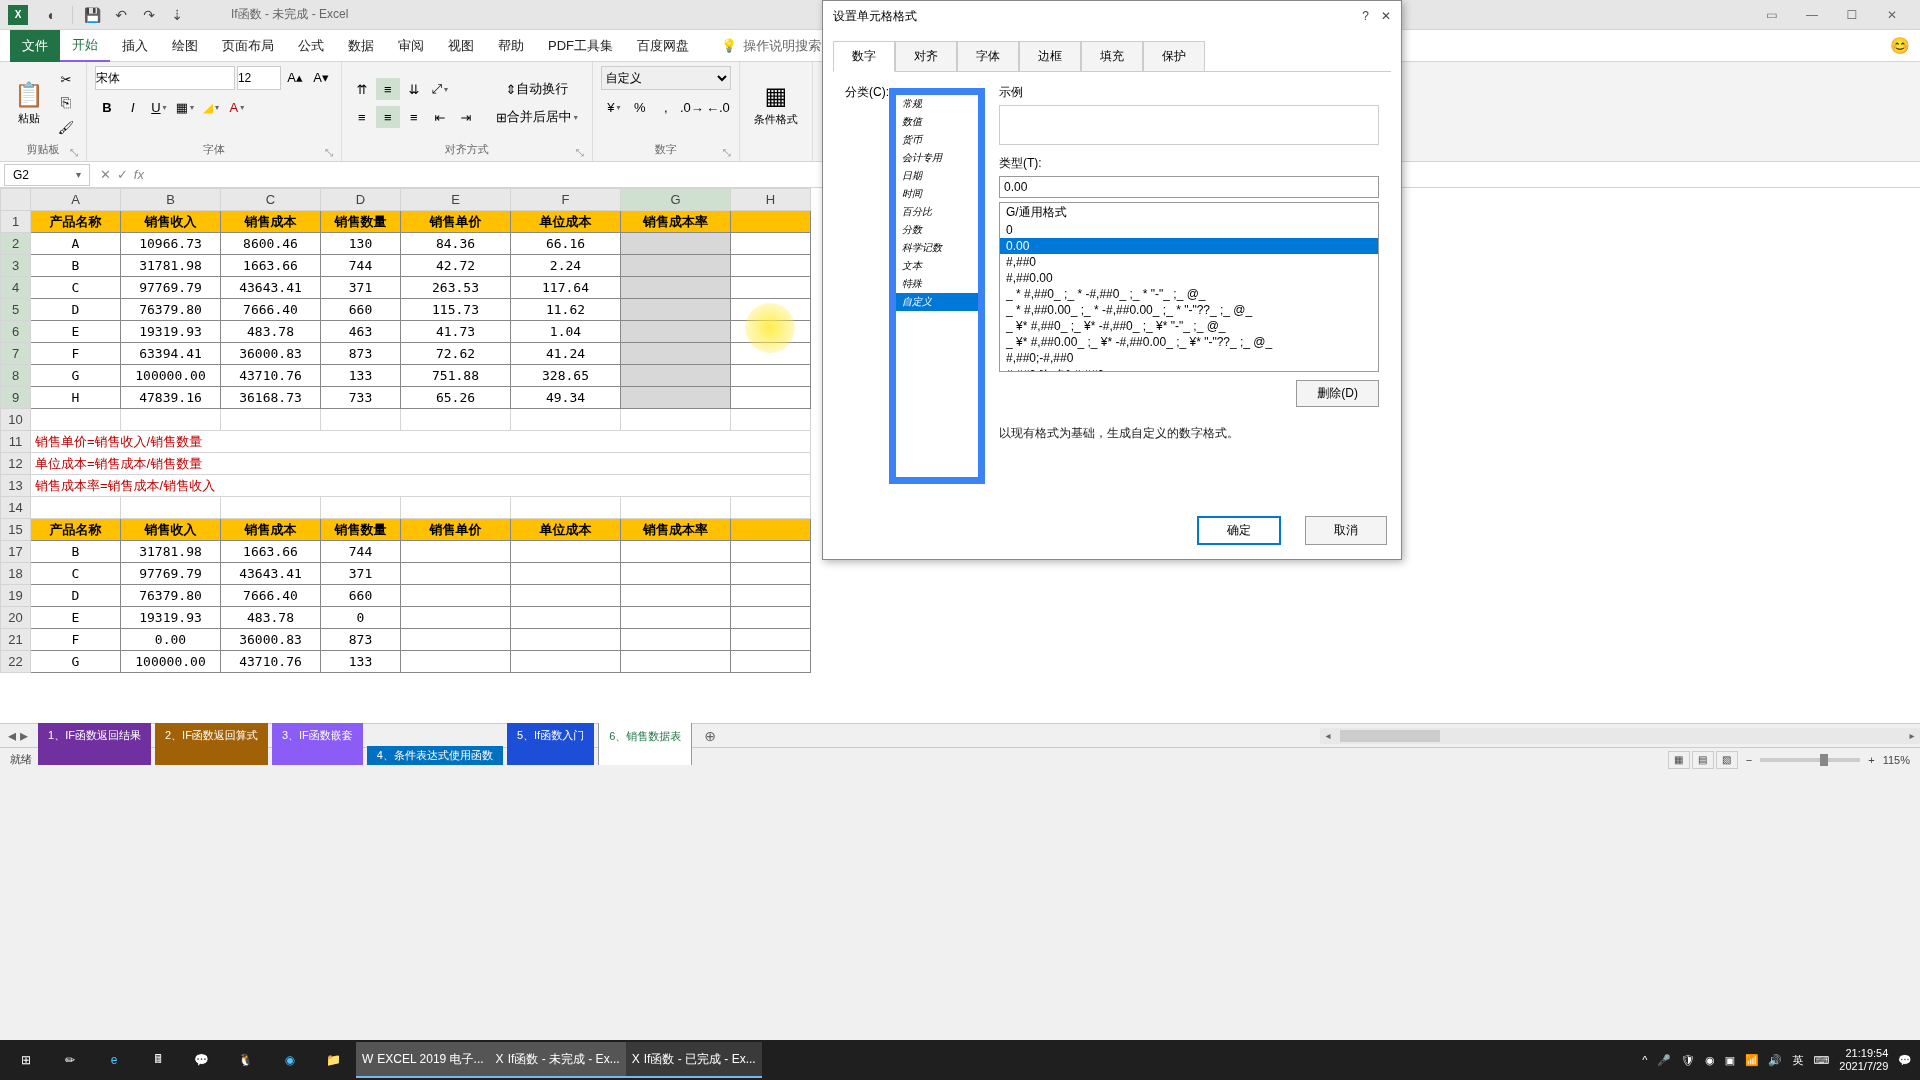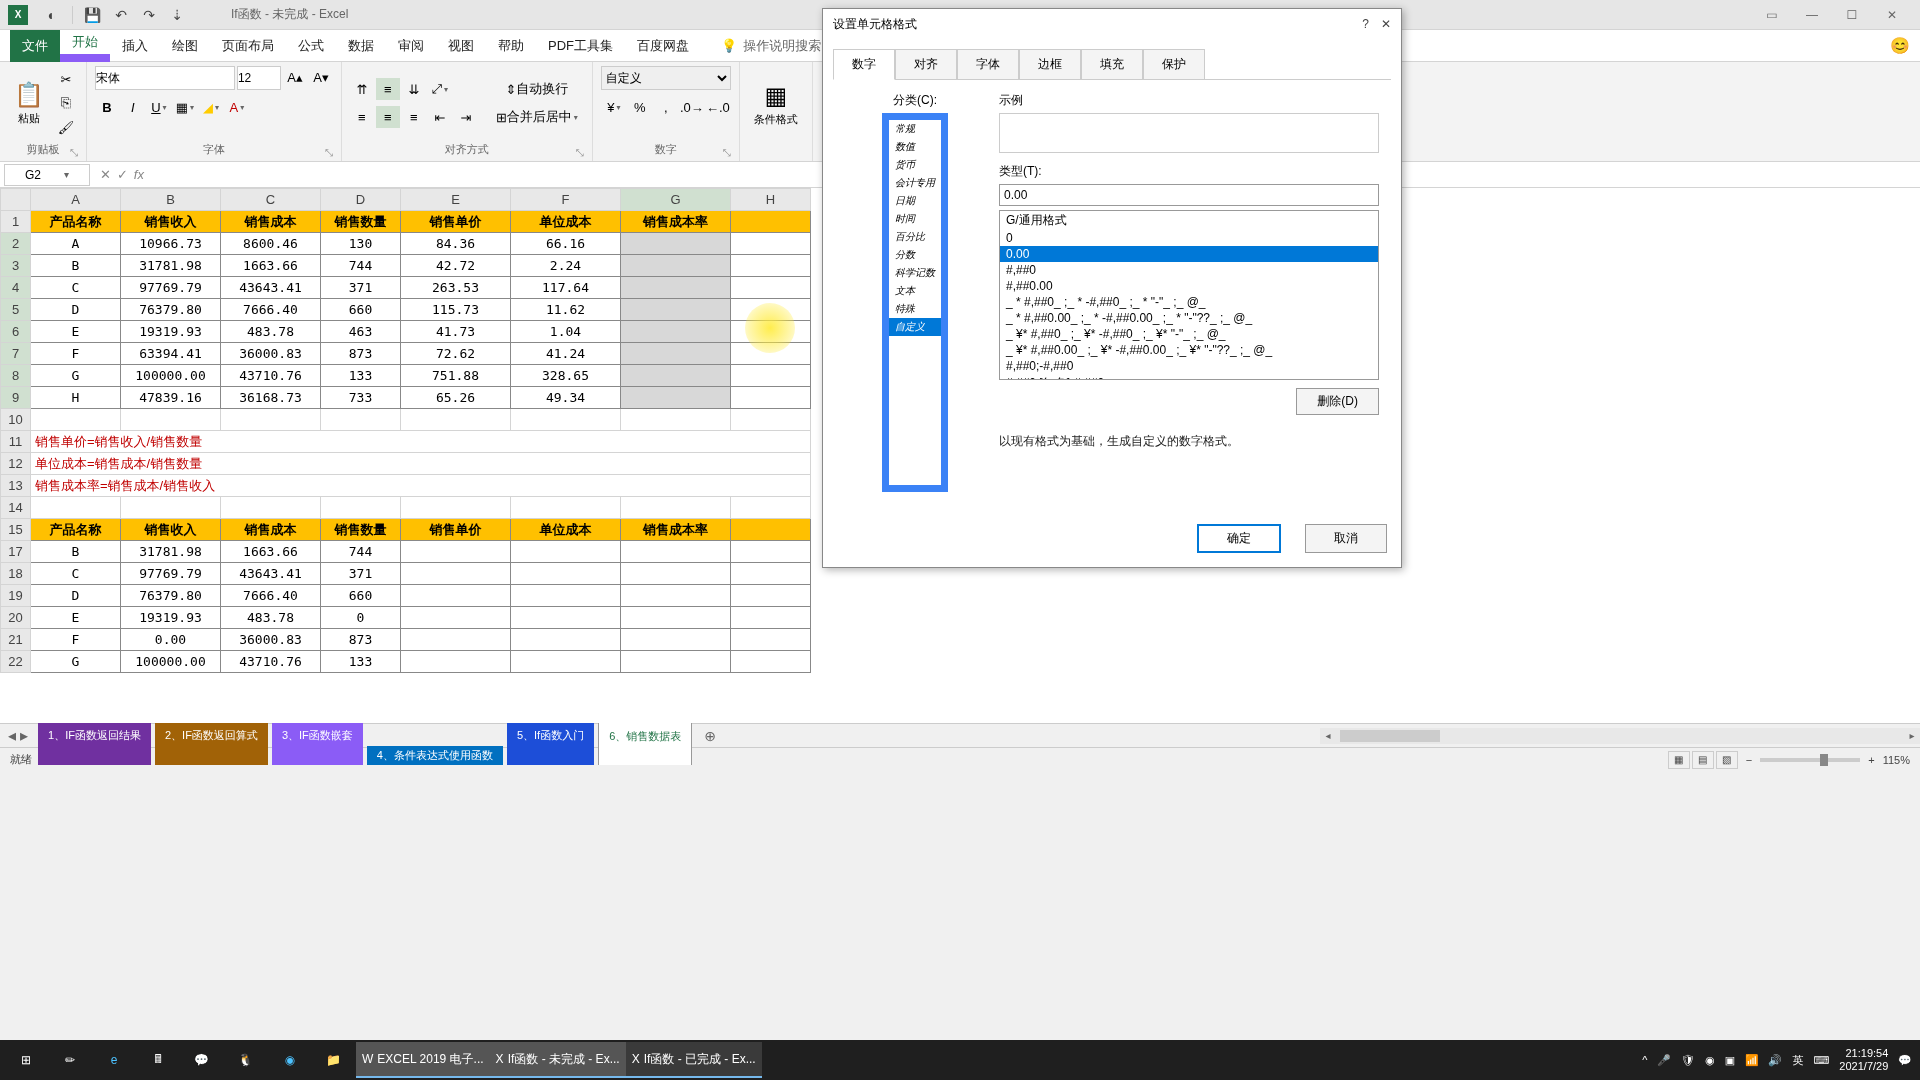--- a/index.html
+++ b/index.html
@@ -11,21 +11,21 @@
 .qat-btn { width: 24px; height: 24px; display: flex; align-items: center; justify-content: center; margin: 0 2px; color: #444; font-size: 14px; cursor: pointer; }
 .qat-sep { width: 1px; height: 18px; background: #ccc; margin: 0 6px; }
 .title-text { margin-left: 40px; color: #666; font-size: 12px; }
 .win-controls { margin-left: auto; display: flex; }
 .win-btn { width: 40px; height: 30px; display: flex; align-items: center; justify-content: center; color: #666; font-size: 12px; }
 
 
 .ribbon-tabs { height: 32px; background: #fff; display: flex; align-items: center; padding: 0 10px; border-bottom: 1px solid #d4d4d4; }
 .ribbon-tab { padding: 0 12px; height: 32px; display: flex; align-items: center; font-size: 13px; color: #222; cursor: pointer; }
 .ribbon-tab.file { background: #217346; color: white; }
-.ribbon-tab.active { border-bottom: 8px solid #8b5cf6; color: #217346; }
+.ribbon-tab.active { border-bottom: 2px solid #8b5cf6; color: #217346; }
 .tell-me { margin-left: 20px; display: flex; align-items: center; color: #666; font-size: 13px; }
 .tell-me .bulb { margin-right: 6px; }
 .emoji-btn { margin-left: auto; font-size: 16px; }
 
 
 .ribbon { height: 100px; background: #f3f3f3; display: flex; border-bottom: 1px solid #d4d4d4; }
 .ribbon-group { border-right: 1px solid #ddd; padding: 4px 8px 2px 8px; display: flex; flex-direction: column; }
 .ribbon-group-content { flex: 1; display: flex; align-items: center; gap: 4px; }
 .ribbon-group-label { text-align: center; font-size: 11px; color: #666; padding: 2px 0; position: relative; }
 .ribbon-group-label .launcher { position: absolute; right: 0; bottom: 0; font-size: 10px; color: #888; }
@@ -33,21 +33,21 @@
 .big-btn .icon { font-size: 24px; margin-bottom: 2px; }
 .small-btns { display: flex; flex-direction: column; gap: 2px; }
 .sm-btn { width: 24px; height: 22px; display: flex; align-items: center; justify-content: center; font-size: 13px; cursor: pointer; }
 .font-select { width: 140px; height: 24px; font-size: 12px; border: 1px solid #ccc; }
 .size-select { width: 44px; height: 24px; font-size: 12px; border: 1px solid #ccc; }
 .btn-row { display: flex; gap: 2px; }
 .dd { font-size: 8px; margin-left: 2px; color: #666; }
 
 
 .formula-row { height: 26px; background: #fff; display: flex; align-items: center; border-bottom: 1px solid #d4d4d4; }
-.name-box { width: 86px; height: 22px; border: 1px solid #ccc; margin: 0 4px; font-size: 12px; padding: 0 20px; display: flex; align-items: center; justify-content: space-between; }
+.name-box { width: 86px; height: 22px; border: 1px solid #ccc; margin: 0 4px; font-size: 12px; padding: 0 8px; display: flex; align-items: center; justify-content: space-between; }
 .name-box .dd2 { color: #666; font-size: 10px; }
 .fx-btns { display: flex; gap: 6px; margin: 0 6px; color: #888; font-size: 13px; }
 .formula-input { flex: 1; height: 22px; border: none; font-size: 12px; padding: 0 4px; }
 
 
 .grid-area { height: 535px; background: #fff; position: relative; overflow: hidden; }
 .grid-table { border-collapse: collapse; table-layout: fixed; }
 .grid-table td, .grid-table th { border: 1px solid #d4d4d4; font-size: 13px; height: 22px; padding: 0 4px; text-align: center; background: #fff; }
 .corner-cell { background: #e8e8e8 !important; border: 1px solid #ccc; width: 30px; }
 .col-header { background: #e8e8e8 !important; font-weight: normal; color: #444; height: 20px !important; font-size: 12px; }
@@ -76,28 +76,28 @@
 
 
 .status-bar { height: 24px; background: #f0f0f0; display: flex; align-items: center; padding: 0 10px; font-size: 11px; color: #444; border-top: 1px solid #ccc; }
 .status-right { margin-left: auto; display: flex; align-items: center; gap: 8px; }
 .view-btns { display: flex; gap: 2px; }
 .vbtn { width: 22px; height: 18px; border: 1px solid #ccc; font-size: 10px; display: flex; align-items: center; justify-content: center; }
 .zoom-slider { width: 100px; height: 4px; background: #ccc; position: relative; }
 .zoom-slider .zthumb { position: absolute; left: 60%; top: -4px; width: 8px; height: 12px; background: #888; }
 
 
-.dialog { position: absolute; left: 822px; top: 8px; width: 580px; height: 560px; background: #fff; border: 1px solid #888; box-shadow: 2px 2px 8px rgba(0,0,0,0.3); z-index: 100; display: flex; flex-direction: column; }
+.dialog { position: absolute; left: 822px; top: 0; width: 580px; height: 560px; background: #fff; border: 1px solid #888; box-shadow: 2px 2px 8px rgba(0,0,0,0.3); z-index: 100; display: flex; flex-direction: column; }
 .dialog-title { height: 30px; display: flex; align-items: center; padding: 0 10px; font-size: 12px; }
 .dialog-title .dt-btns { margin-left: auto; display: flex; gap: 12px; color: #444; }
 .dialog-tabs { display: flex; padding: 10px 10px 0 10px; gap: 0; }
 .dlg-tab { padding: 6px 18px; font-size: 12px; border: 1px solid #ccc; border-bottom: none; background: #f4f4f4; cursor: pointer; }
 .dlg-tab.active { background: #fff; border-bottom: 1px solid #fff; position: relative; z-index: 2; }
 .dialog-body { flex: 1; border-top: 1px solid #ccc; margin: -1px 10px 10px 10px; padding: 12px; display: flex; gap: 14px; font-size: 12px; }
-.cat-panel { width: 140px; display: flex; flex-direction: column; align-items: center; }
+.cat-panel { width: 140px; display: flex; flex-direction: row; }
 .cat-list { border: 7px solid #3b82f6; flex: 1; overflow-y: auto; font-size: 10px; font-style: italic; }
 .cat-item { padding: 2px 6px; cursor: pointer; }
 .cat-item.sel { background: #0078d7; color: #fff; }
 .right-panel { flex: 1; display: flex; flex-direction: column; }
 .sample-box { border: 1px solid #ccc; height: 40px; margin: 4px 0 10px 0; }
 .type-input { width: 100%; border: 1px solid #999; padding: 3px 4px; font-size: 12px; margin: 4px 0; }
 .format-list { border: 1px solid #999; height: 170px; overflow-y: auto; margin-bottom: 8px; }
 .fmt-item { padding: 1px 6px; font-size: 12px; cursor: pointer; white-space: nowrap; }
 .fmt-item.sel { background: #0078d7; color: #fff; }
 .delete-row { display: flex; justify-content: flex-end; }

